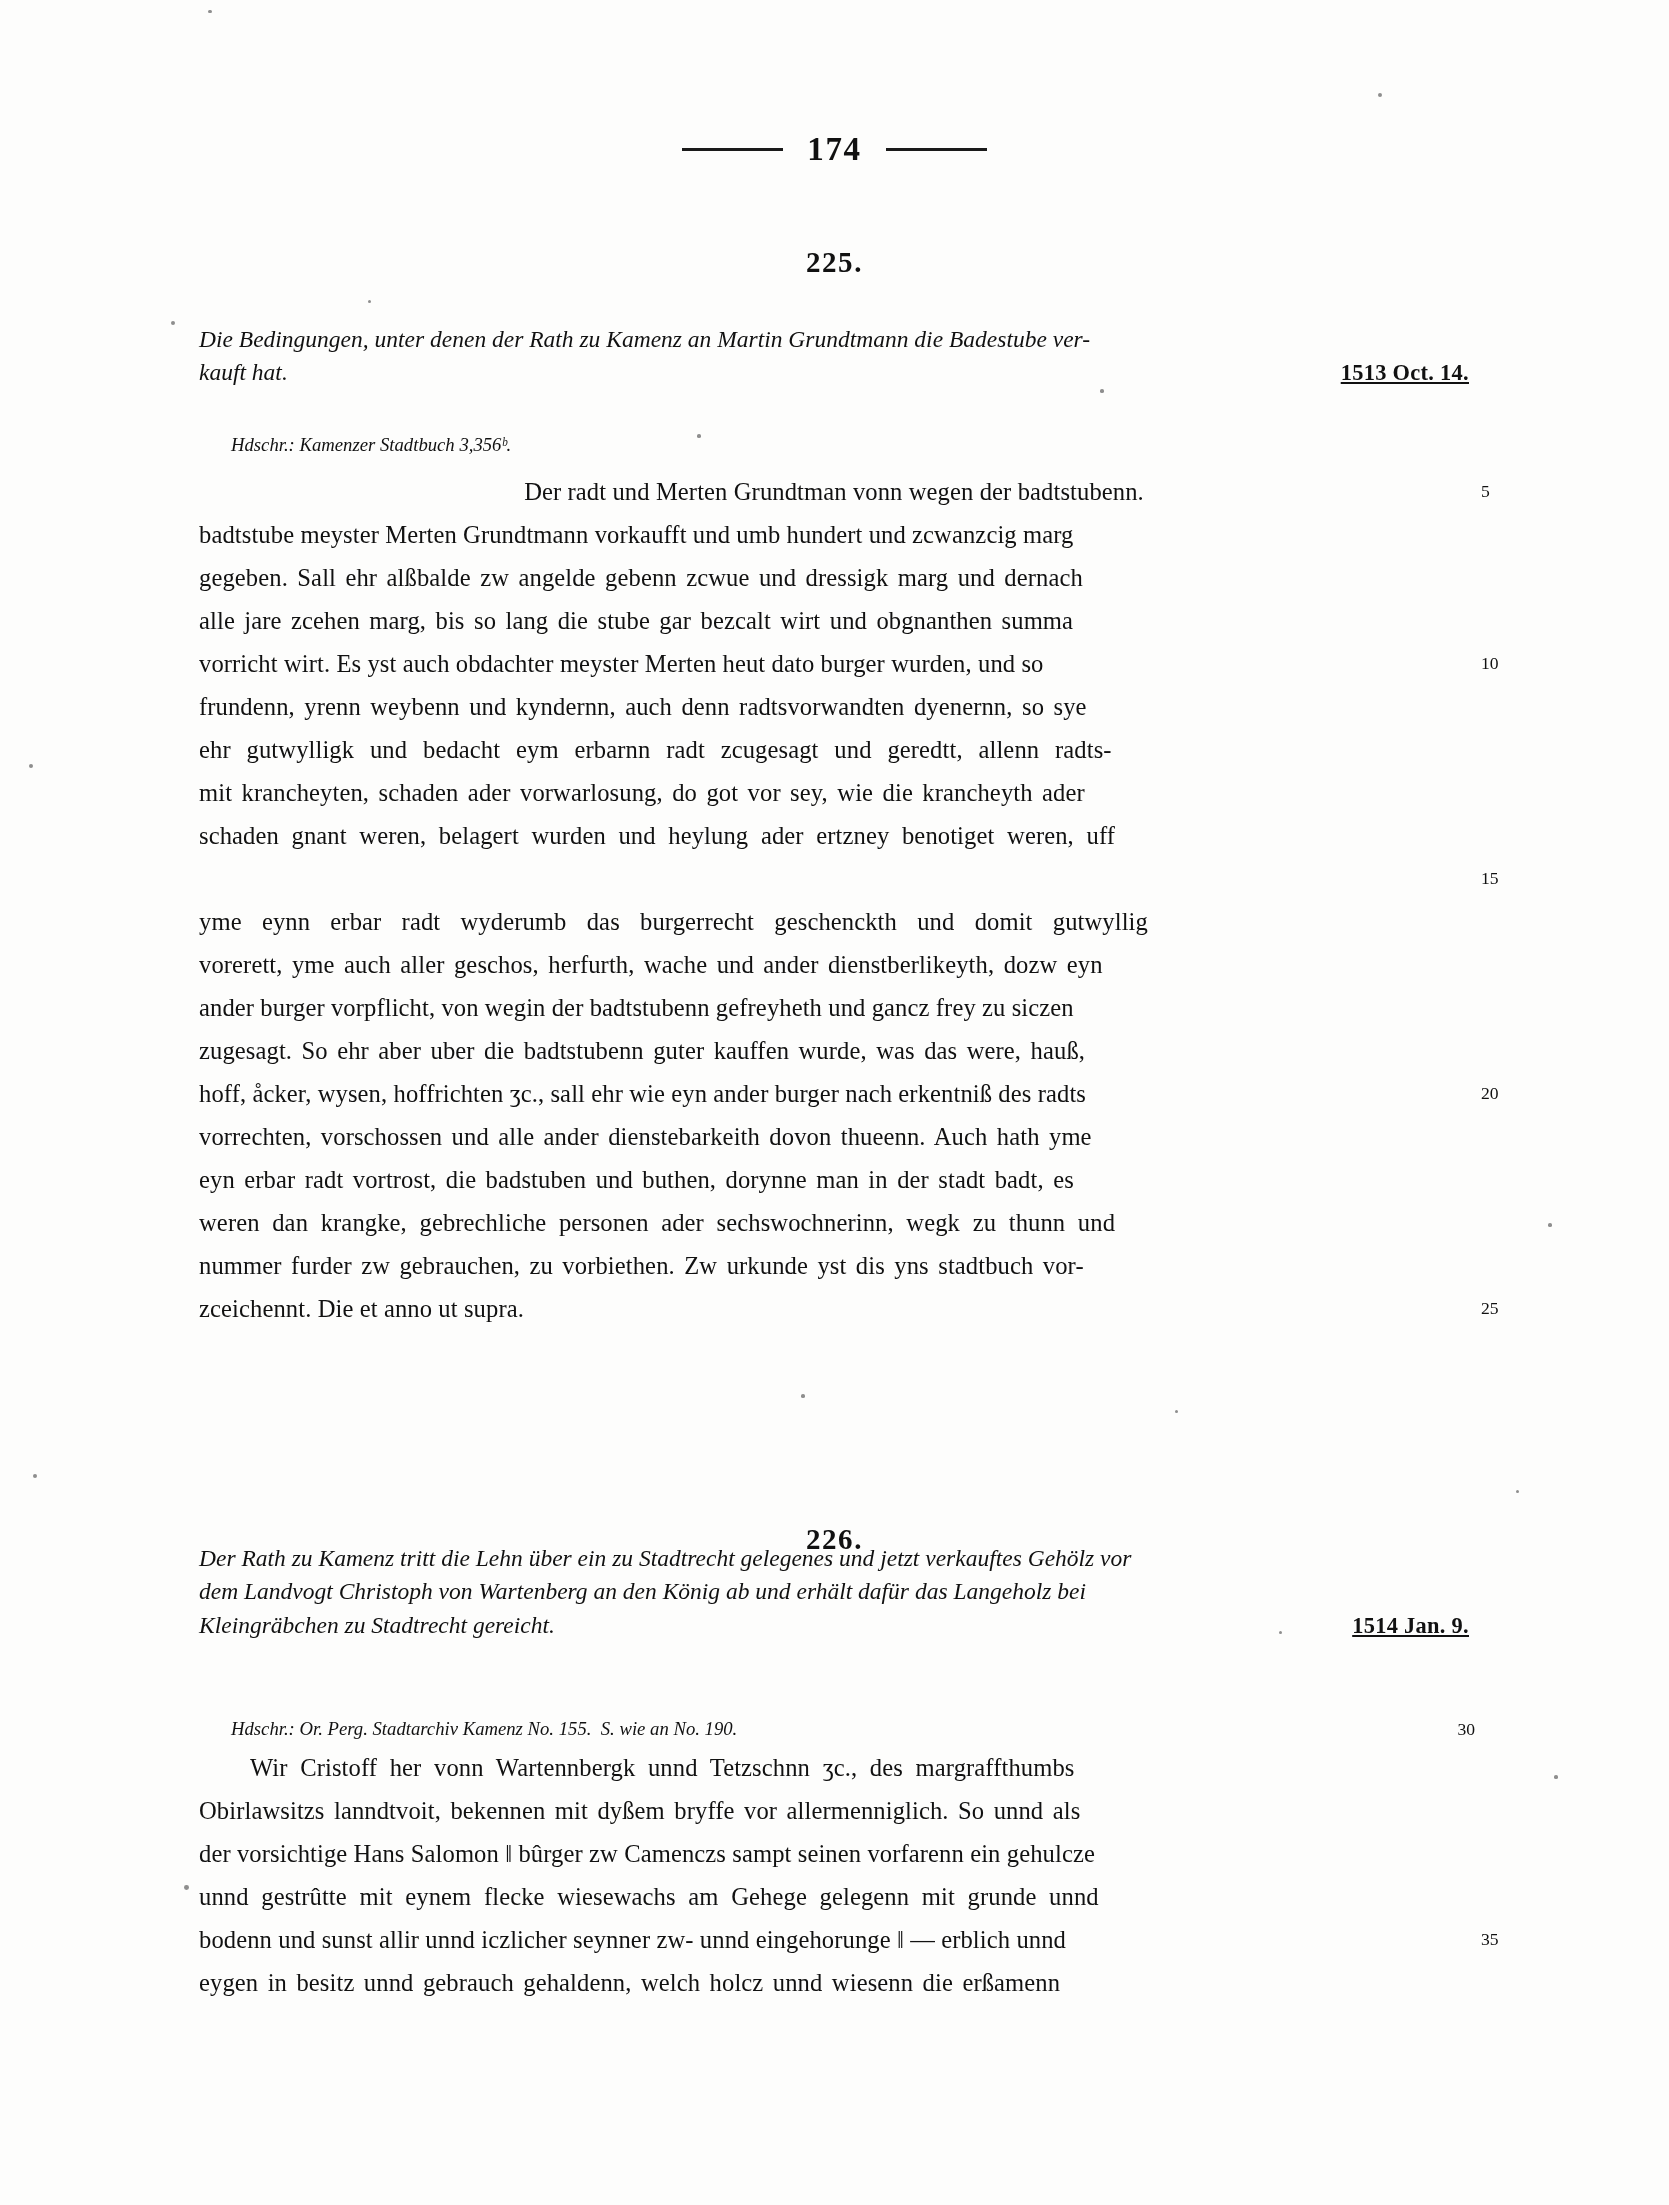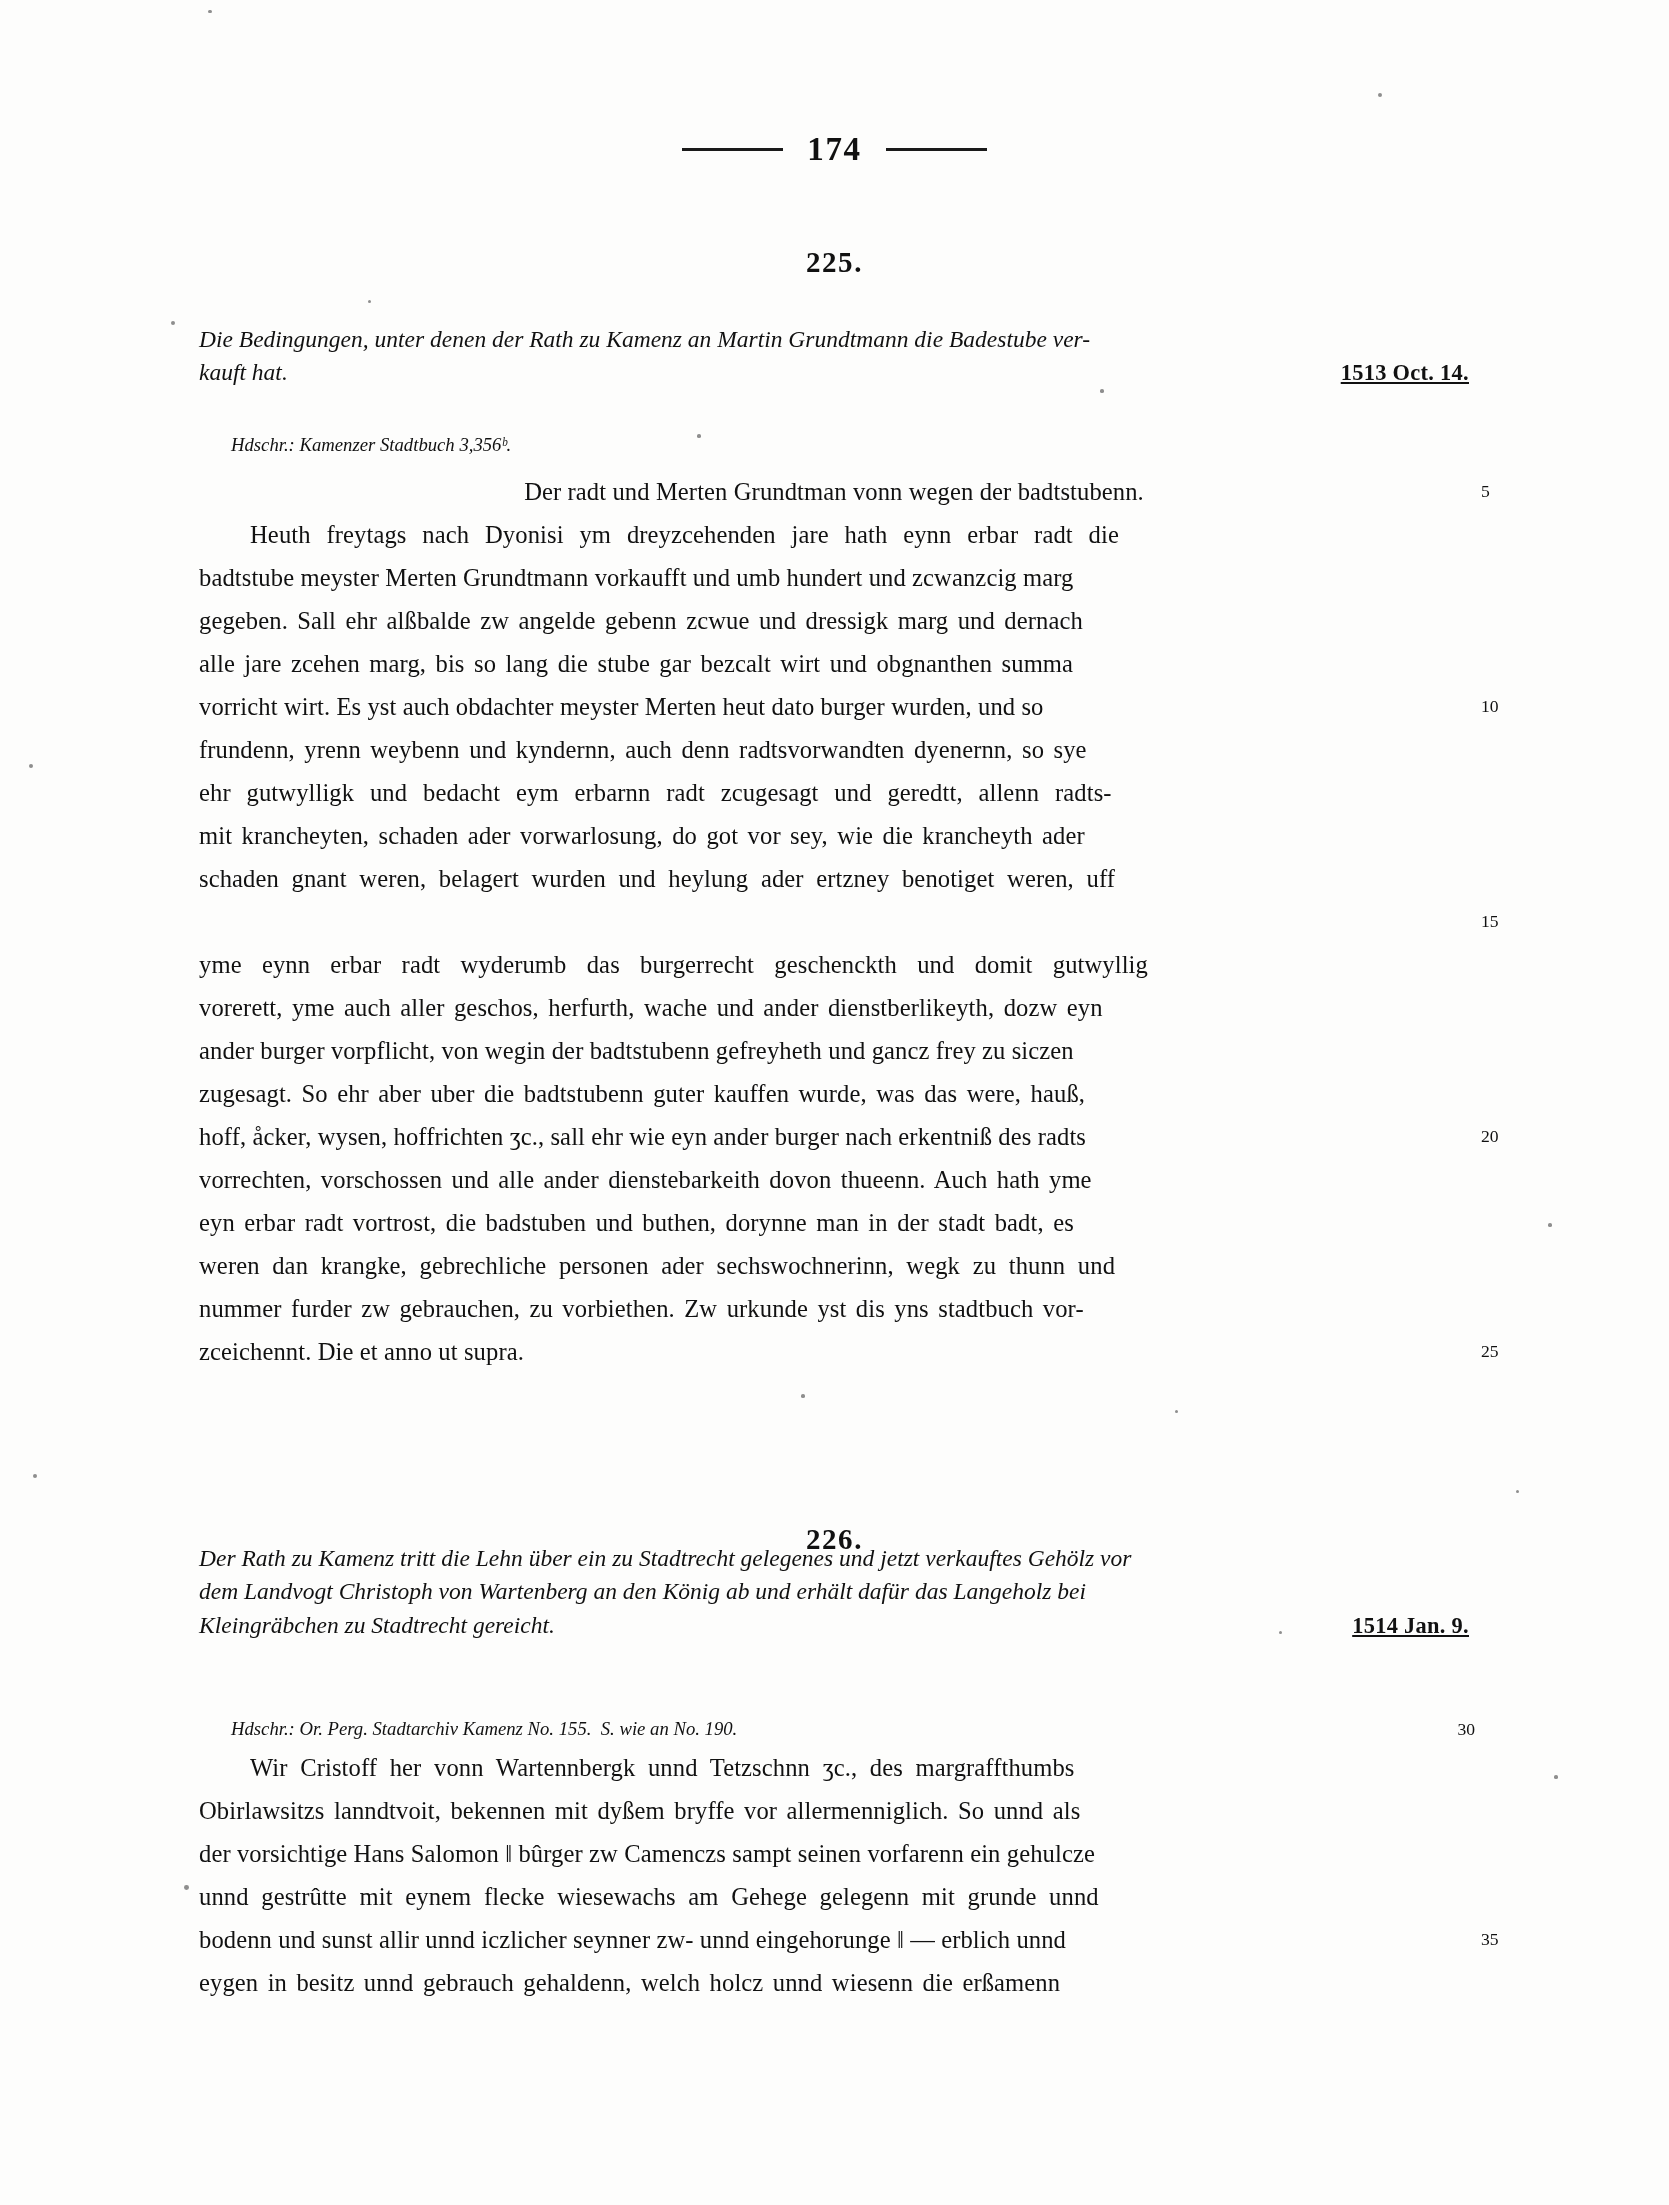--- a/index.html
+++ b/index.html
@@ -172,21 +172,20 @@
     </span>
   </div>
 
   <div class="source-note" id="sec225-source">
     <span class="note-text">Hdschr.: Kamenzer Stadtbuch 3,356ᵇ.</span>
     <span class="note-linenum"></span>
   </div>
 
   <div class="body-block" id="sec225-body">
       <div class="body-line centered"><span>Der radt und Merten Grundtman vonn wegen der badtstubenn.</span><span class="linenum">5</span></div>
-      <div class="body-line indent ws3"><span>Heuth freytags nach Dyonisi ym dreyzcehenden jare hath eynn erbar radt die</span></div>
       <div class="body-line "><span>badtstube meyster Merten Grundtmann vorkaufft und umb hundert und zcwanzcig marg</span></div>
       <div class="body-line ws1"><span>gegeben.  Sall ehr alßbalde zw angelde gebenn zcwue und dressigk marg und dernach</span></div>
       <div class="body-line ws1"><span>alle jare zcehen marg, bis so lang die stube gar bezcalt wirt und obgnanthen summa</span></div>
       <div class="body-line "><span>vorricht wirt.  Es yst auch obdachter meyster Merten heut dato burger wurden, und so</span><span class="linenum">10</span></div>
       <div class="body-line ws1"><span>frundenn, yrenn weybenn und kyndernn, auch denn radtsvorwandten dyenernn, so sye</span></div>
       <div class="body-line ws3"><span>ehr gutwylligk und bedacht eym erbarnn radt zcugesagt und geredtt, allenn radts-</span></div>
       <div class="body-line ws1"><span>mit krancheyten, schaden ader vorwarlosung, do got vor sey, wie die krancheyth ader</span></div>
       <div class="body-line ws2"><span>schaden gnant weren, belagert wurden und heylung ader ertzney benotiget weren, uff</span></div>
       <div class="body-line "><span class="linenum">15</span></div>
       <div class="body-line ws4"><span>yme eynn erbar radt wyderumb das burgerrecht geschenckth und domit gutwyllig</span></div>

